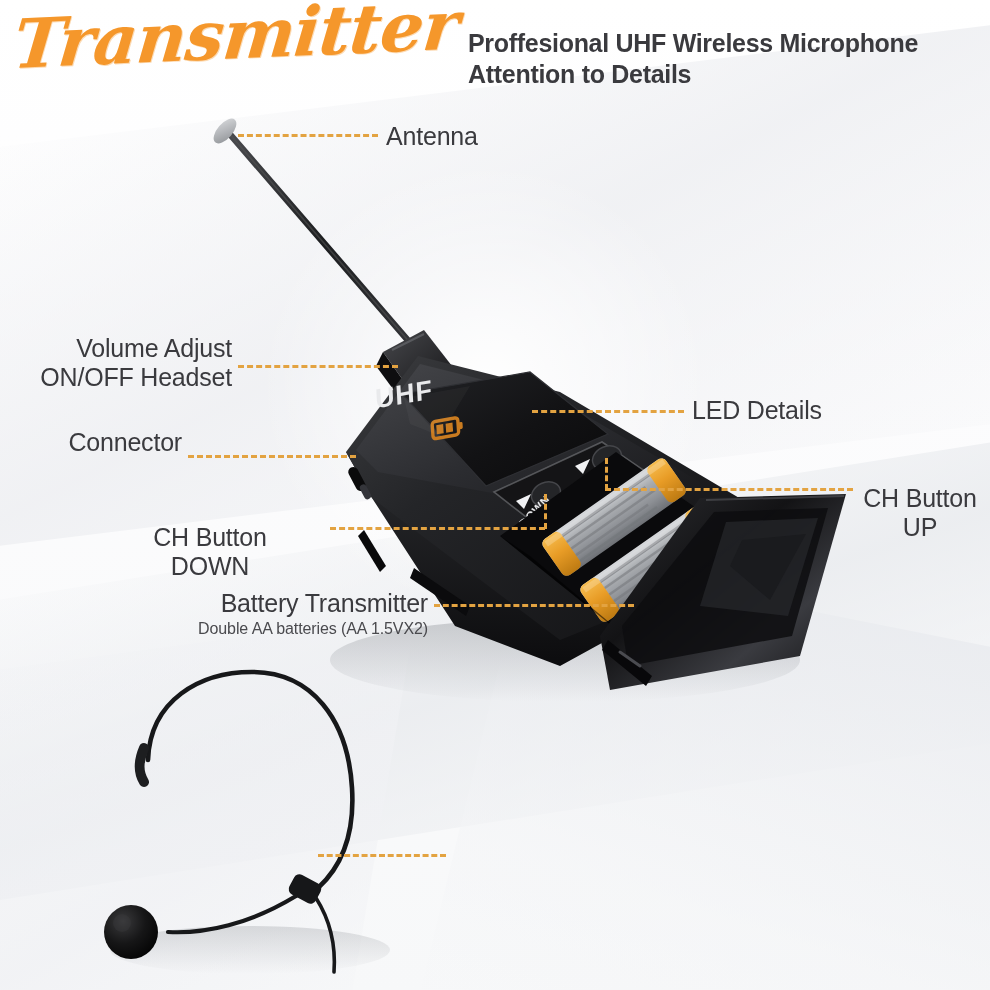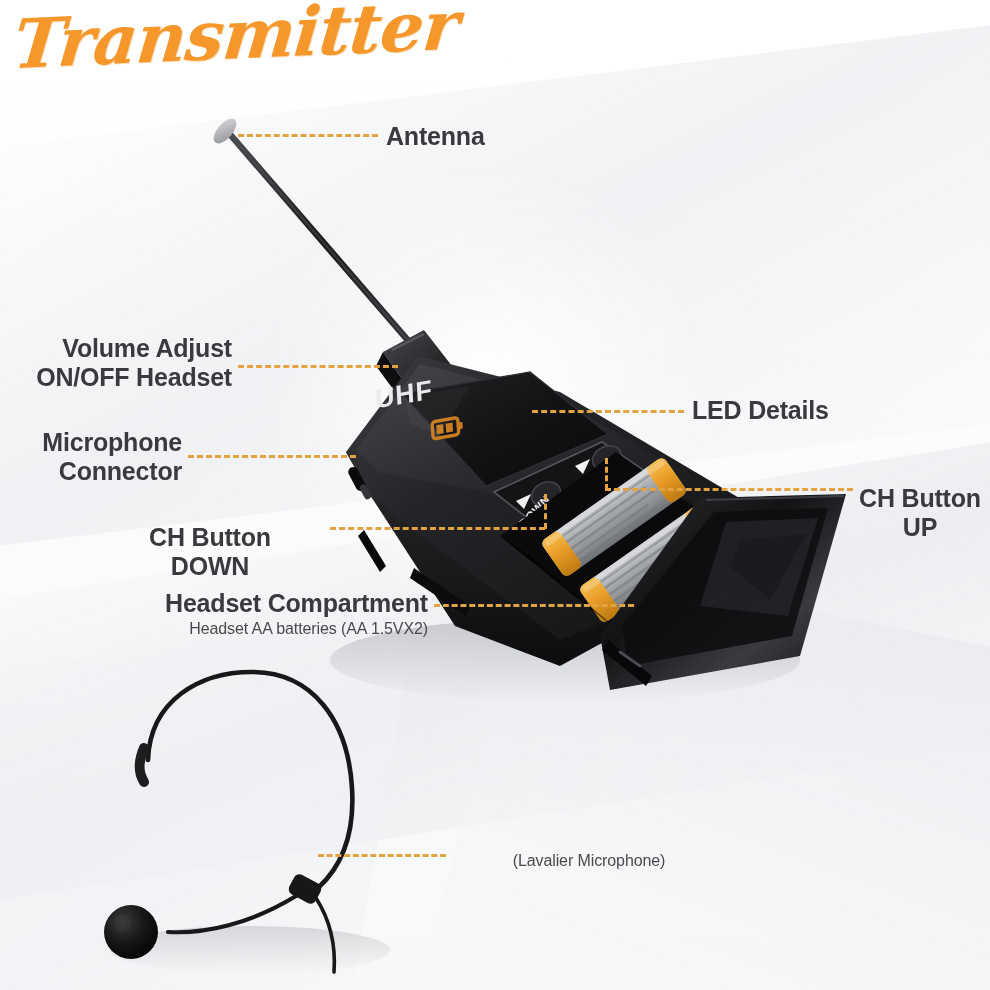--- a/index.html
+++ b/index.html
@@ -106,21 +106,21 @@
   .callout {
     position: absolute;
     color: #3a3a3e;
     font-family: "Liberation Sans", sans-serif;
     white-space: nowrap;
   }
   .callout .title {
     font-size: 25px;
     line-height: 29px;
     letter-spacing: -0.2px;
-    font-weight: 700;
+    font-weight: 400;
   }
   .callout .sub {
     font-size: 16px;
     line-height: 21px;
     letter-spacing: -0.1px;
     color: #4a4a4e;
     font-weight: 400;
   }
   .callout.right-align { text-align: right; }
   .callout.left-align  { text-align: left; }
@@ -150,20 +150,24 @@
     <div class="bg-diag-1"></div>
     <div class="bg-diag-2"></div>
     <div class="bg-poly-right"></div>
     <div class="bg-poly-left"></div>
     <div class="bg-soft-glow"></div>
   </div>
 
   <div class="header">
     <div class="brand-script">Transmitter</div>
 
+    <div class="headline-block">
+      <div class="headline-line">Proffesional UHF Wireless Microphone</div>
+      <div class="headline-line">Attention to Details</div>
+    </div>
   </div>
 
   <svg class="product" viewBox="0 0 990 990">
     <defs>
       <linearGradient id="gBodyTop" x1="0" y1="0" x2="1" y2="1">
         <stop offset="0%" stop-color="#3c3d40"></stop>
         <stop offset="35%" stop-color="#242528"></stop>
         <stop offset="100%" stop-color="#111113"></stop>
       </linearGradient>
       <linearGradient id="gBodySide" x1="0" y1="0" x2="0" y2="1">
@@ -364,40 +368,38 @@
   <div class="callout left-align" style="left:386px; top:122px;">
     <div class="title">Antenna</div>
   </div>
 
   <div class="callout right-align" style="left:0px; top:334px; width:232px;padding-left:12px;">
     <div class="title">Volume Adjust</div>
     <div class="title">ON/OFF Headset</div>
   </div>
 
   <div class="callout right-align" style="left:0px; top:428px; width:182px;">
-    <div class="title">Microphone</div>
     <div class="title">Connector</div>
   </div>
 
   <div class="callout center-align" style="left:96px; top:513px; width:228px;">
     <div class="title">CH Button</div>
     <div class="title">DOWN</div>
   </div>
 
   <div class="callout right-align" style="left:60px; top:589px; width:368px;">
-    <div class="title">Headset Compartment</div>
-    <div class="sub">Headset AA batteries (AA 1.5VX2)</div>
+    <div class="title">Battery Transmitter</div>
+    <div class="sub">Double AA batteries (AA 1.5VX2)</div>
   </div>
 
   <div class="callout left-align" style="left:692px; top:396px;">
     <div class="title">LED Details</div>
   </div>
 
   <div class="callout center-align" style="left:850px; top:474px; width:140px;">
     <div class="title">CH Button</div>
     <div class="title">UP</div>
   </div>
 
   <div class="callout center-align" style="left:440px; top:840px; width:298px;">
-    <div class="sub">(Lavalier Microphone)</div>
   </div>
 
 </div>
 
 </body></html>

